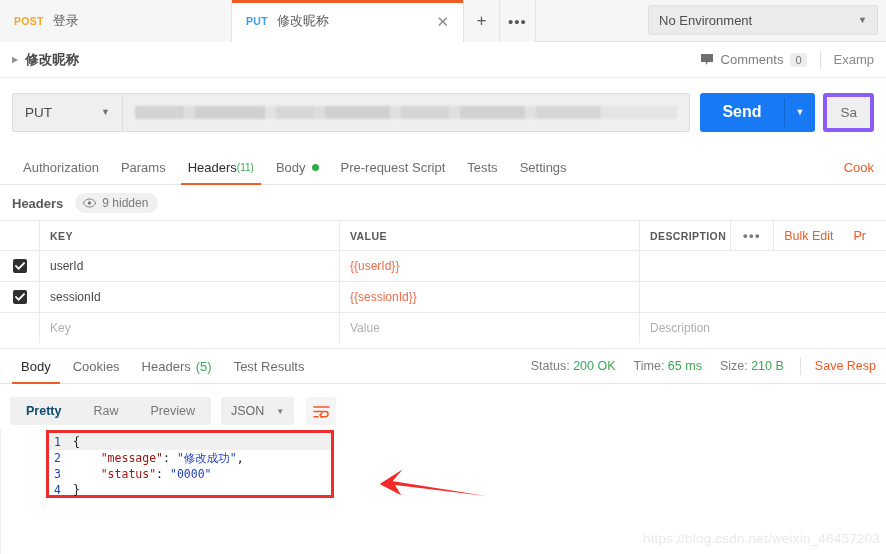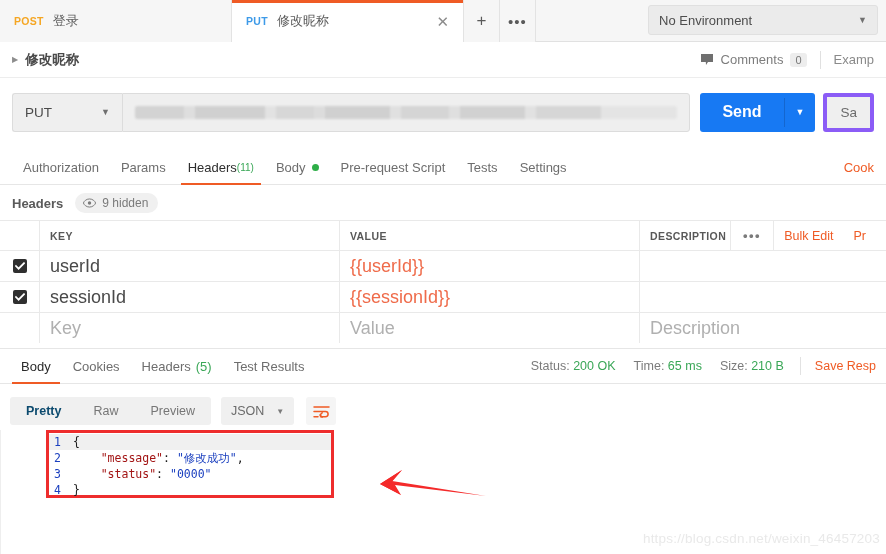--- a/index.html
+++ b/index.html
@@ -157,21 +157,21 @@
     font-size: 12px; color: #7a7a7a; cursor: pointer;
   }
   .hidden-pill .eye { margin-right: 6px; display: inline-flex; }
 
   
   .tbl { position: absolute; left: 0; top: 220px; width: 886px; }
   .trow { display: flex; height: 31px; border-top: 1px solid #e9e9e9; }
   .trow.headrow { height: 30px; border-top: 1px solid #e9e9e9; }
   .tc {
     display: flex; align-items: center; padding: 0 10px;
-    border-right: 1px solid #e9e9e9; font-size: 18px; color: #494949;
+    border-right: 1px solid #e9e9e9; font-size: 12px; color: #494949;
     overflow: hidden; white-space: nowrap;
   }
   .c-chk { width: 40px; justify-content: center; padding: 0; }
   .c-key { width: 300px; }
   .c-val { width: 300px; }
   .c-desc { flex: 1 1 auto; border-right: 0; }
   .headrow .tc {
     font-size: 10.5px; font-weight: bold; color: #585858; letter-spacing: .4px;
   }
   .hdr-actions {

